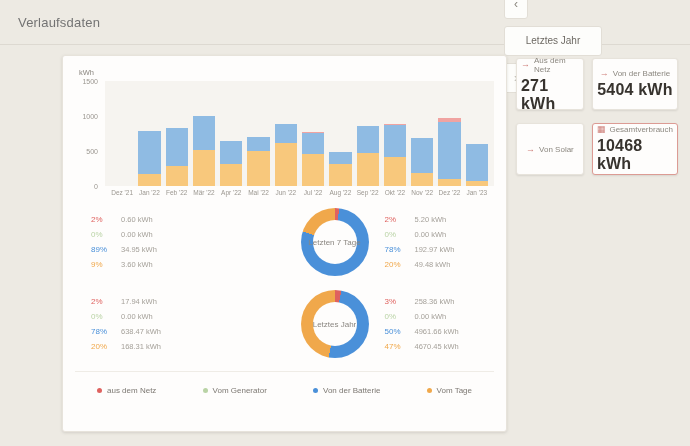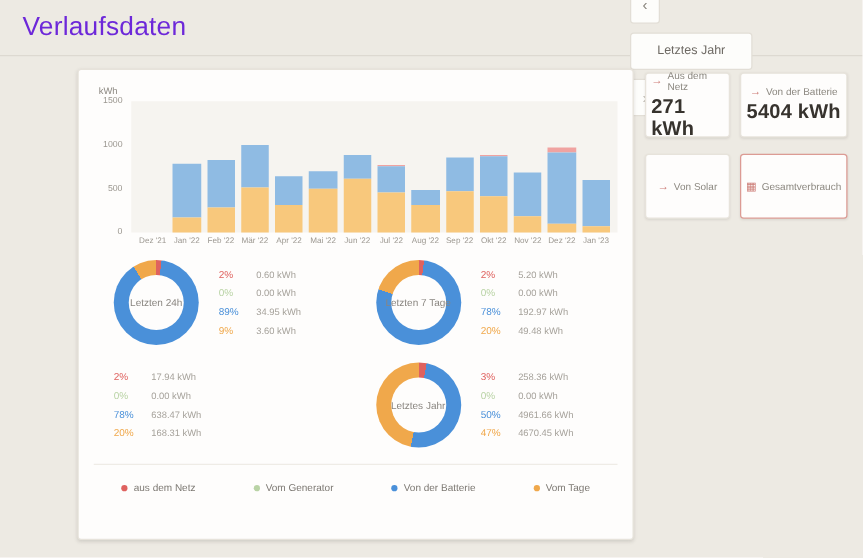--- a/index.html
+++ b/index.html
@@ -7,21 +7,21 @@
   body {
     font-family:"Liberation Sans", sans-serif;
     background:#edeae3;
     color:#46423e;
   }
   
   .header {
     height:45px; display:flex; align-items:center;
     padding:0 18px; border-bottom:1px solid #ddd9d1;
   }
-  .title { font-size:21px; font-weight:400; color:#6d28d9; letter-spacing:.2px;text-align:center; }
+  .title { font-size:13px; font-weight:400; color:#737373; letter-spacing:.2px;text-align:center; }
   .controls { margin-left:auto; display:flex; align-items:flex-start; gap:7px;flex-direction:column; }
   .ctl {
     background:#fdfdfb; border:1px solid #e2ded6; border-radius:3px;
     height:30px; display:flex; align-items:center; justify-content:center;
     font-size:10px; color:#6e6a64; cursor:pointer;
   }
   .select { width:168px; justify-content:space-between; padding:0 10px; }
   .chev-down {
     width:7px; height:7px; border-right:1.4px solid #8a867e; border-bottom:1.4px solid #8a867e;
     transform:rotate(45deg); margin-top:-4px;
@@ -186,25 +186,20 @@
           <div class="x-label">Aug '22</div>
           <div class="x-label">Sep '22</div>
           <div class="x-label">Okt '22</div>
           <div class="x-label">Nov '22</div>
           <div class="x-label">Dez '22</div>
           <div class="x-label">Jan '23</div>
         </div>
     </div>
     <div class="donut-grid" id="donut-grid">
         <div class="donut-block">
-          <div class="donut" style="background: conic-gradient(rgb(223, 98, 95) 0%, rgb(223, 98, 95) 2%, rgb(74, 144, 217) 2%, rgb(74, 144, 217) 91%, rgb(240, 168, 75) 91%, rgb(240, 168, 75) 100%);">
-            <div class="donut-hole">
-              <div class="donut-label">Letzten 24h</div>
-            </div>
-          </div>
           <div class="donut-rows">
             <div class="donut-row">
               <span class="pct" style="color: rgb(223, 98, 95);">2%</span>
               <span class="val">0.60 kWh</span>
             </div>
             <div class="donut-row">
               <span class="pct" style="color: rgb(185, 211, 165);">0%</span>
               <span class="val">0.00 kWh</span>
             </div>
             <div class="donut-row">
@@ -326,15 +321,16 @@
         <div class="stat-label">
           <span class="stat-icon">→</span>
           <span>Von Solar</span>
         </div>
       </div>
       <div class="stat-card highlight">
         <div class="stat-label">
           <span class="stat-icon">▦</span>
           <span>Gesamtverbrauch</span>
         </div>
+        <div class="stat-value">10468 kWh</div>
       </div>
     </div>
 </div>
 
 </body></html>

